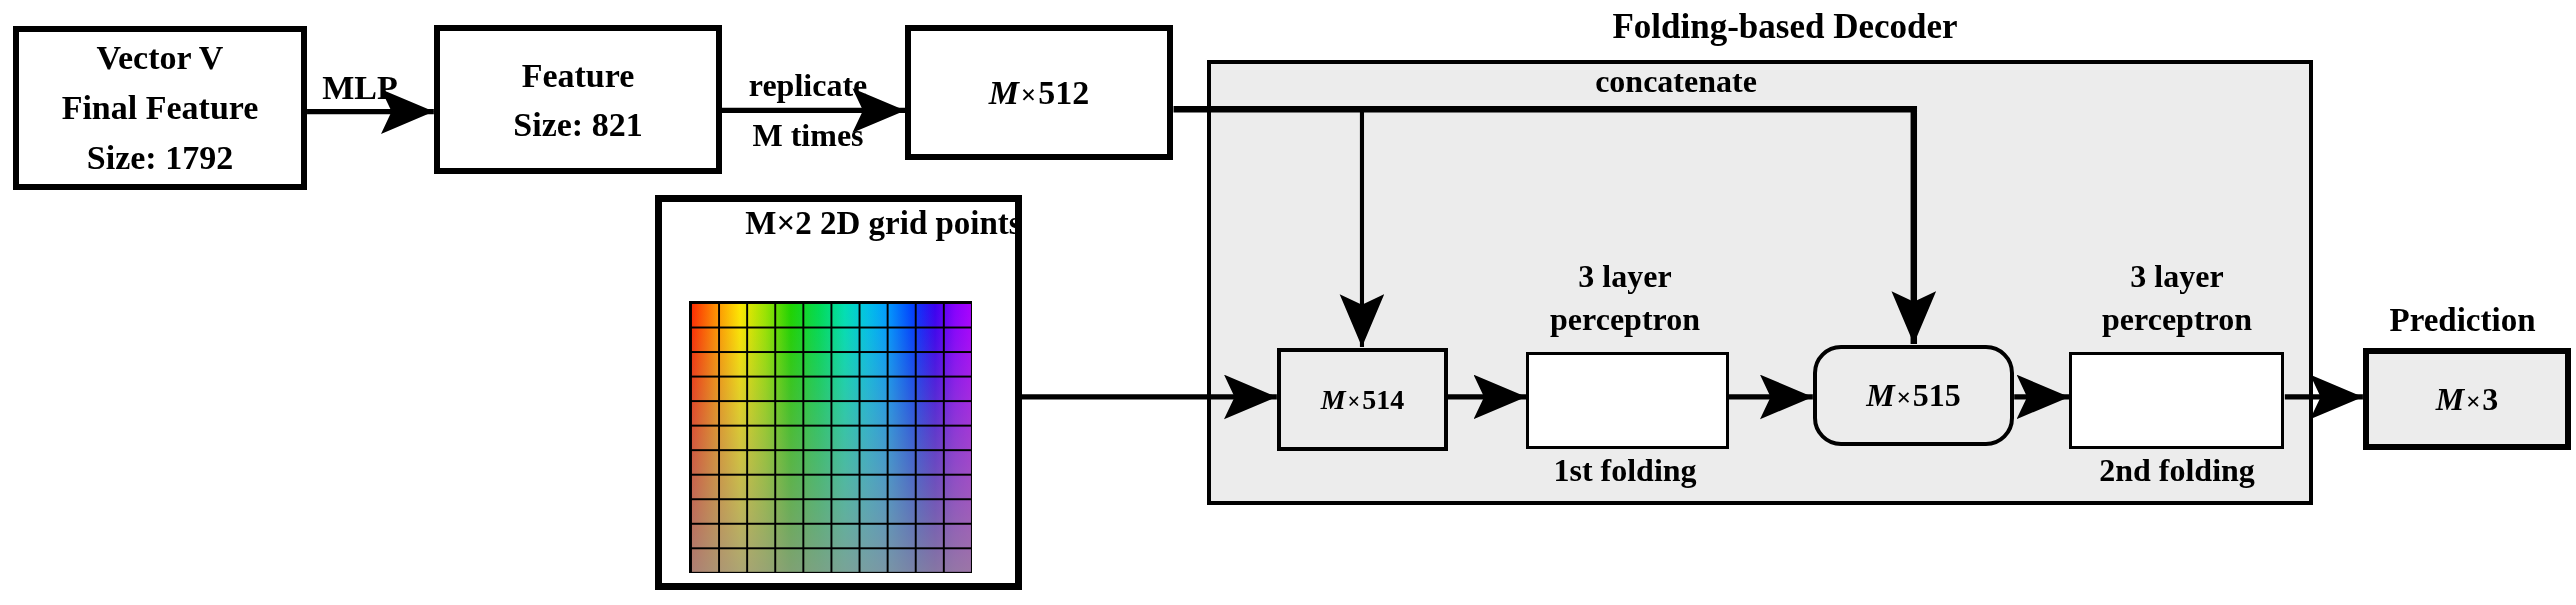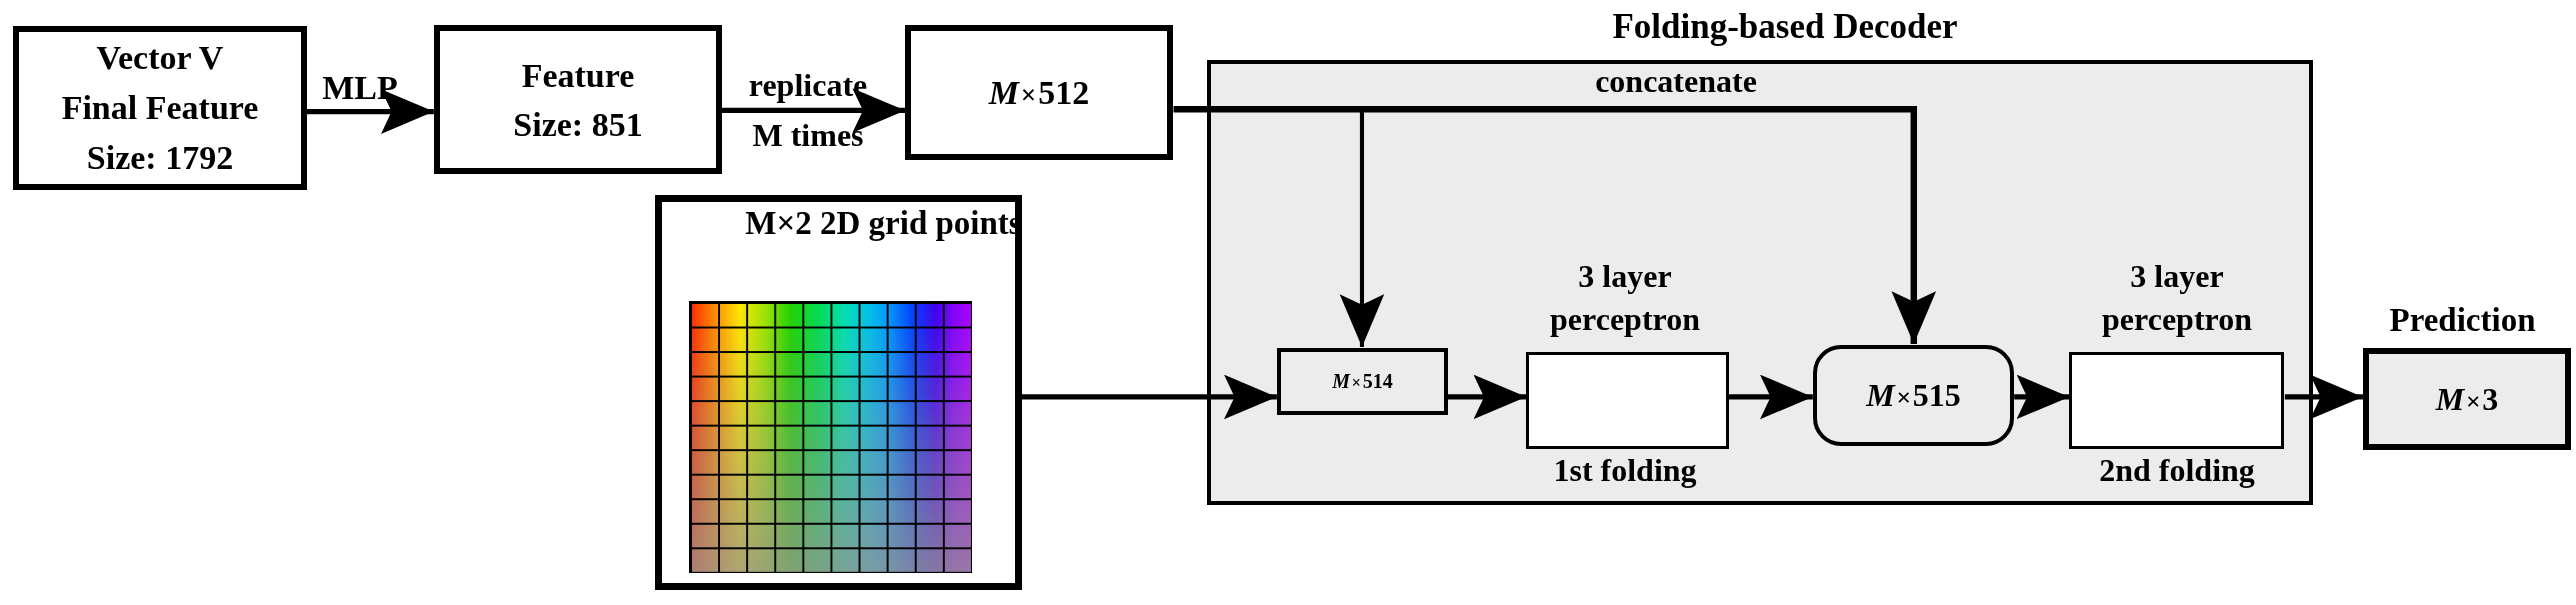--- a/index.html
+++ b/index.html
@@ -74,21 +74,21 @@
       linear-gradient(to right,  var(--ink, #000) 0 1.8px, transparent 1.8px 100%),
       linear-gradient(to bottom, var(--ink, #000) 0 1.8px, transparent 1.8px 100%);
     background-repeat: repeat;
   }
 
   
   #decoder { left: 1207px; top: 60px; width: 1106px; height: 445px; border-width: 4.7px; background: var(--decoder-fill, #ececec); }
   #lbl-decoder-title { left: 1550px; top: 7px;  width: 470px; font-size: 35px; }
   #lbl-concatenate   { left: 1500px; top: 63px; width: 352px; font-size: 32px; }
 
-  #m514   { left: 1277px; top: 348px; width: 171px; height: 67px; border-width: 4.7px;  font-size: 20px; background: var(--gray-node, #ececec); }
+  #m514   { left: 1277px; top: 348px; width: 171px; height: 103px; border-width: 4.7px;  font-size: 28px; background: var(--gray-node, #ececec); }
   #white1 { left: 1526px; top: 352px; width: 203px; height: 97px; border-width: 3.5px;  background: var(--white-node, #fff); }
   #m515   { left: 1813px; top: 345px; width: 201px; height: 101px; border-width: 4.7px;  font-size: 32px; background: var(--gray-node, #ececec); border-radius: 28px; }
   #white2 { left: 2069px; top: 352px; width: 215px; height: 97px; border-width: 3.5px;  background: var(--white-node, #fff); }
 
   #lbl-perceptron1 { left: 1478px; top: 255px; width: 294px; font-size: 32px; line-height: 43px; }
   #lbl-folding1    { left: 1478px; top: 452px; width: 294px; font-size: 32px; }
   #lbl-perceptron2 { left: 2030px; top: 255px; width: 294px; font-size: 32px; line-height: 43px; }
   #lbl-folding2    { left: 2030px; top: 452px; width: 294px; font-size: 32px; }
 
   
@@ -122,21 +122,21 @@
   <div class="box" id="final-feature">
     <span>Vector V</span>
     <span>Final Feature</span>
     <span>Size: 1792</span>
   </div>
 
   <div class="lbl" id="lbl-mlp">MLP</div>
 
   <div class="box" id="codeword">
     <span>Feature</span>
-    <span>Size: 851</span>
+    <span>Size: 821</span>
   </div>
 
   <div class="lbl" id="lbl-replicate">replicate</div>
   <div class="lbl" id="lbl-mtimes">M times</div>
 
   <div class="box" id="m512">
     <span>
       <span class="mvar">M</span><span class="times">×</span><span class="num">512</span>
     </span>
   </div>

